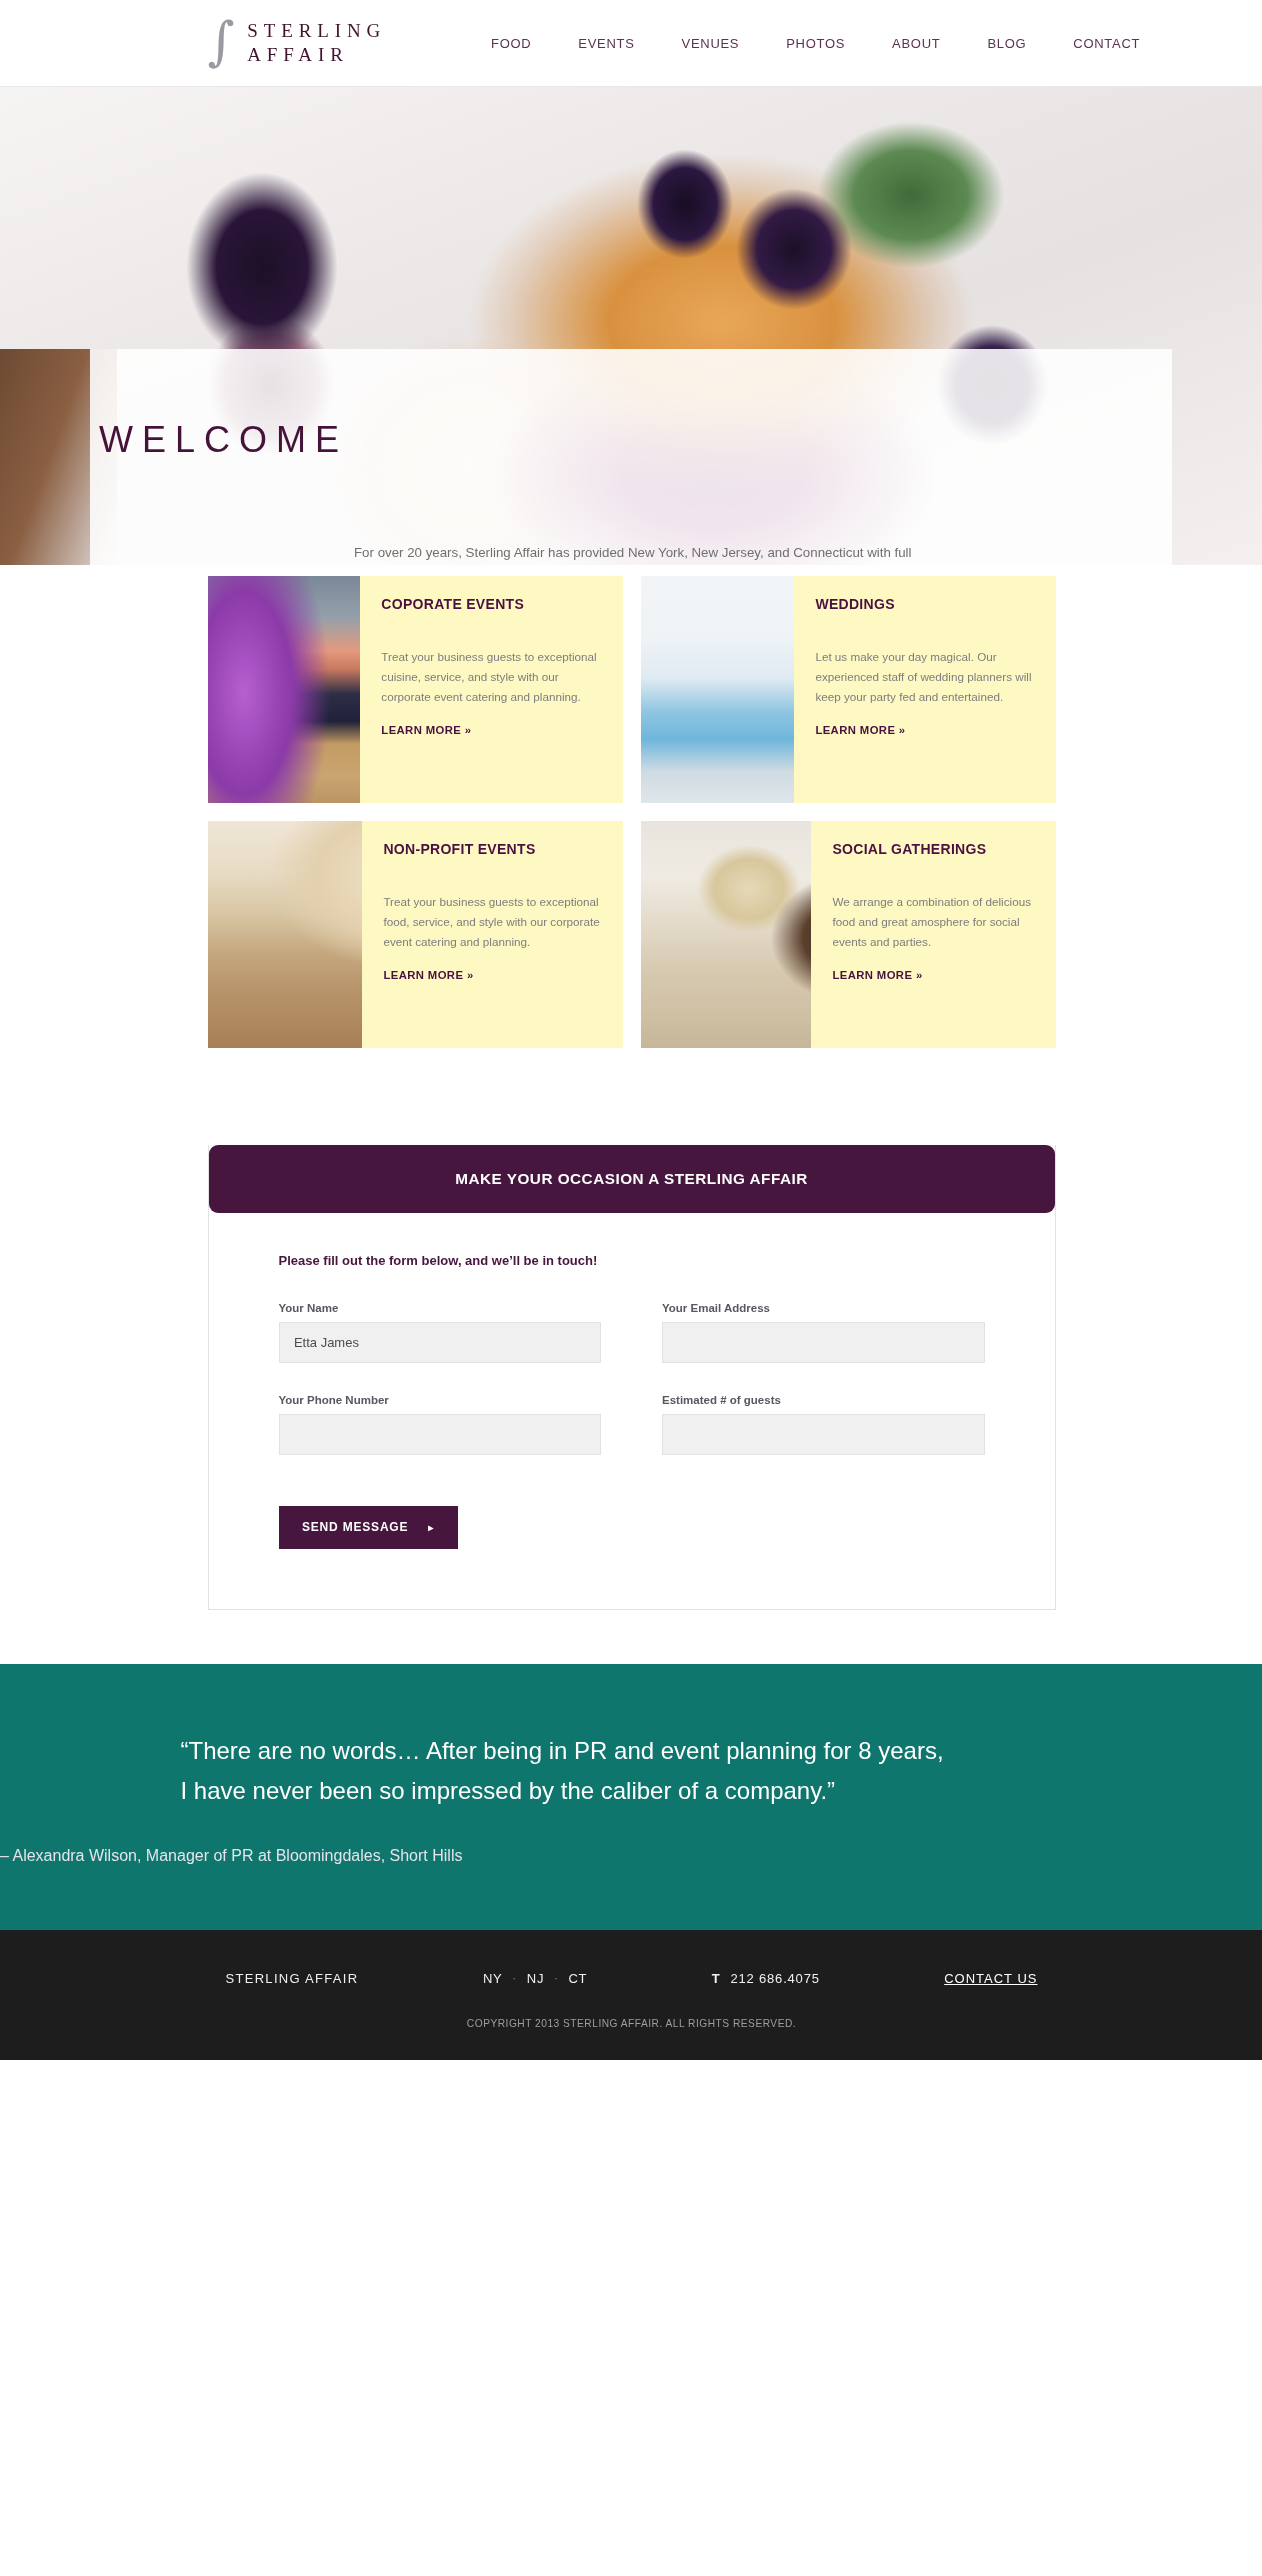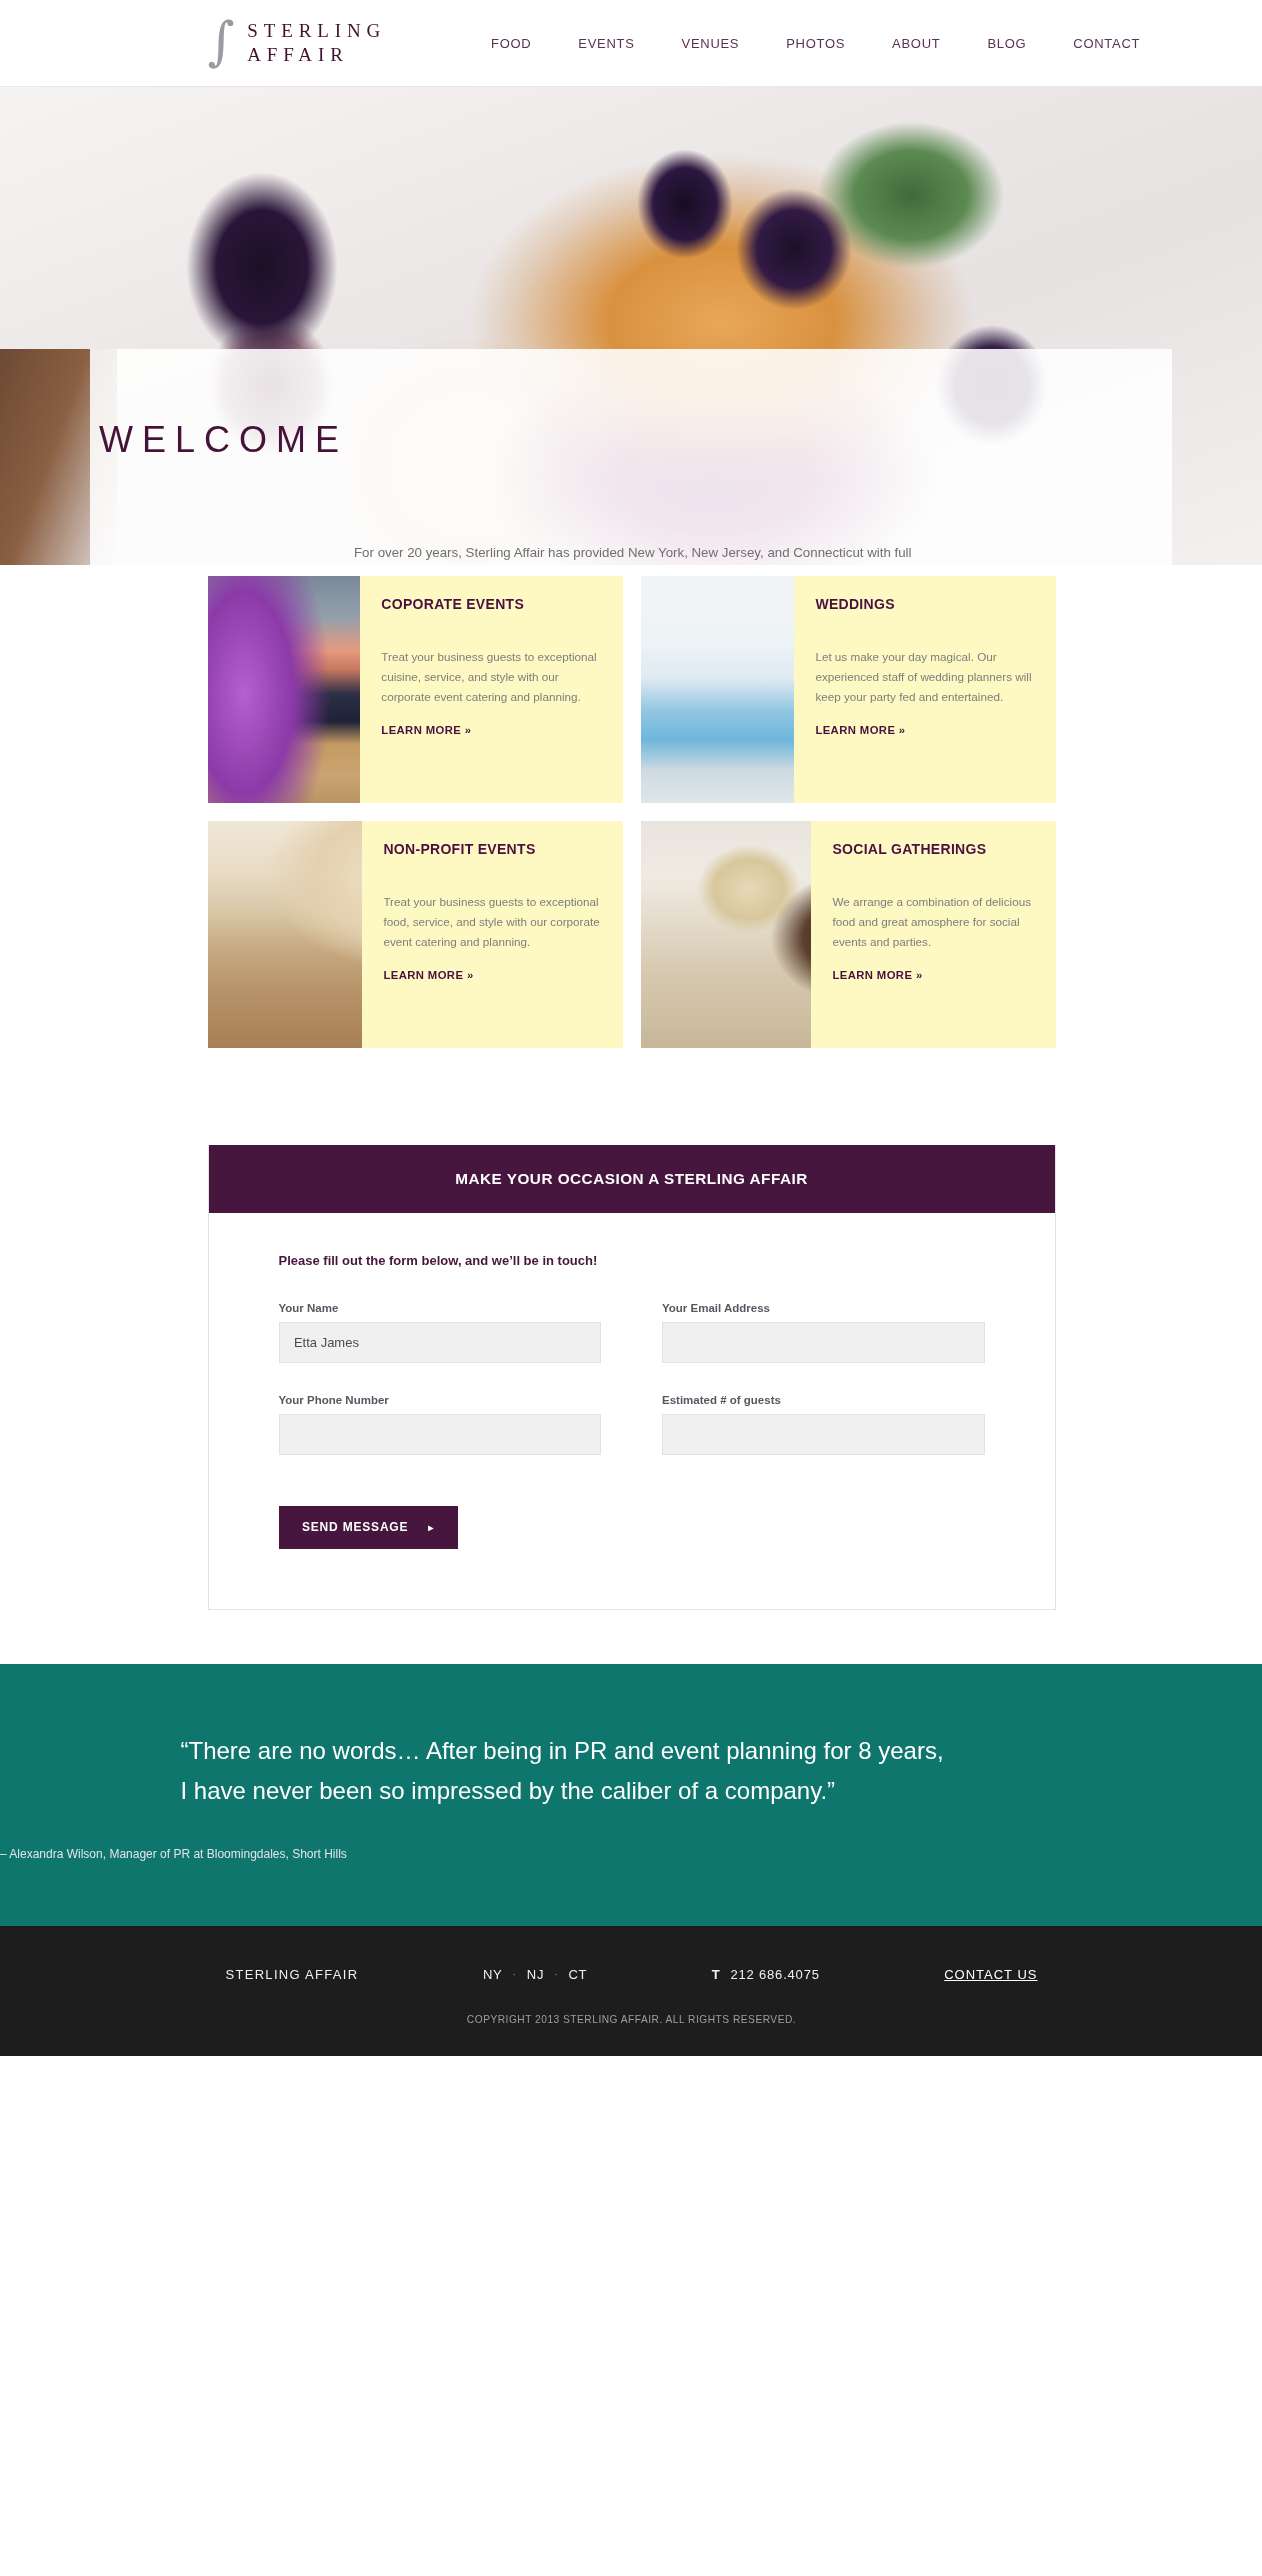--- a/index.html
+++ b/index.html
@@ -207,20 +207,21 @@
     background: #fff;
   }
   .form-header {
     background: #46163f;
     color: #ffffff;
     text-align: center;
     padding: 25px 0;
     font-size: 15.3px;
     font-weight: 700;
     letter-spacing: 0.5px;
+    border-radius: 9px;
   }
   .form-inner { padding: 40px 70px 60px 70px; }
   .form-intro {
     font-size: 13px;
     font-weight: 700;
     color: #46163f;
     margin-bottom: 34px;
   }
   .field-row {
     display: grid;
@@ -273,21 +274,21 @@
     color: #ffffff;
     font-size: 24px;
     font-weight: 300;
     line-height: 40px;
     width: 902px;
     margin: 0 auto;
   }
   .quote-attr {
     margin-top: 36px;
     color: #e4e4ea;
-    font-size: 12px;
+    font-size: 16px;
   }
 
   
   .site-footer {
     background: #1d1d1d;
     padding: 41px 0 31px 0;
   }
   .footer-row {
     width: 812px;
     margin: 0 auto;

